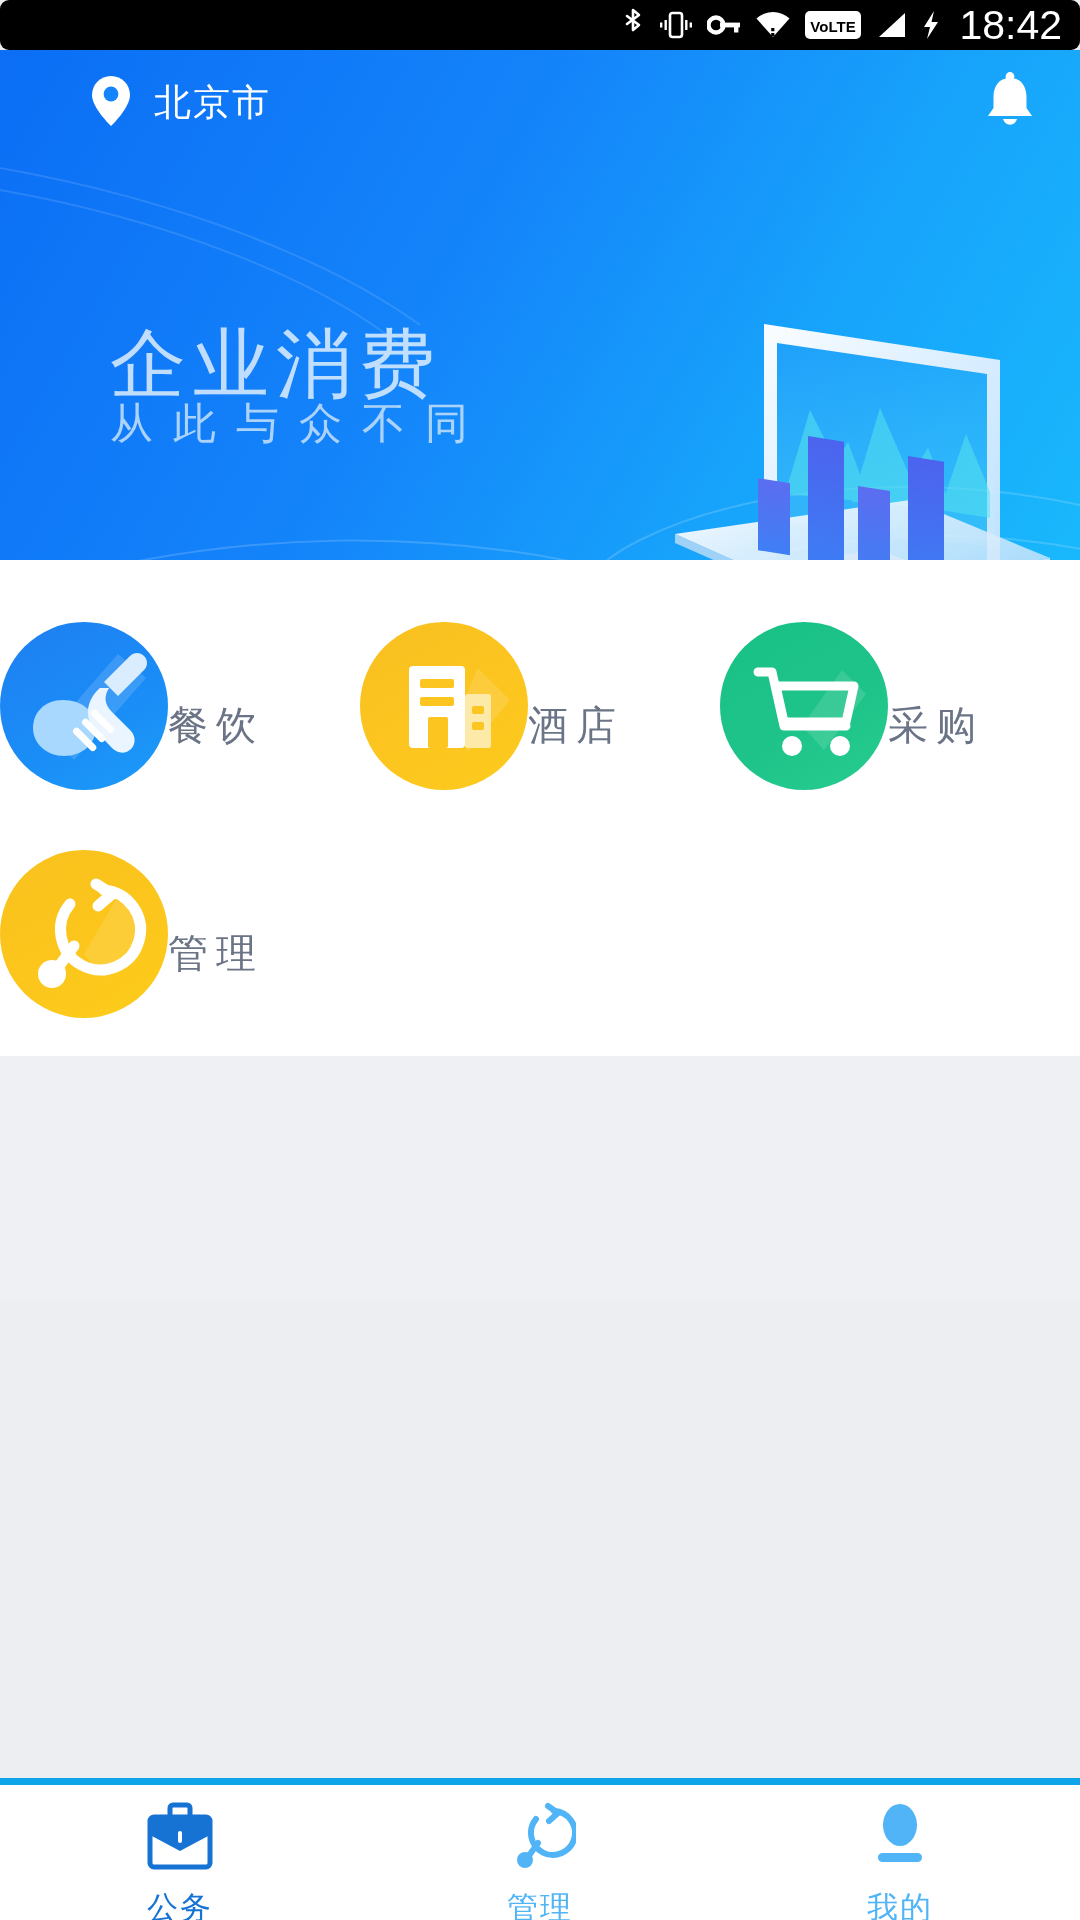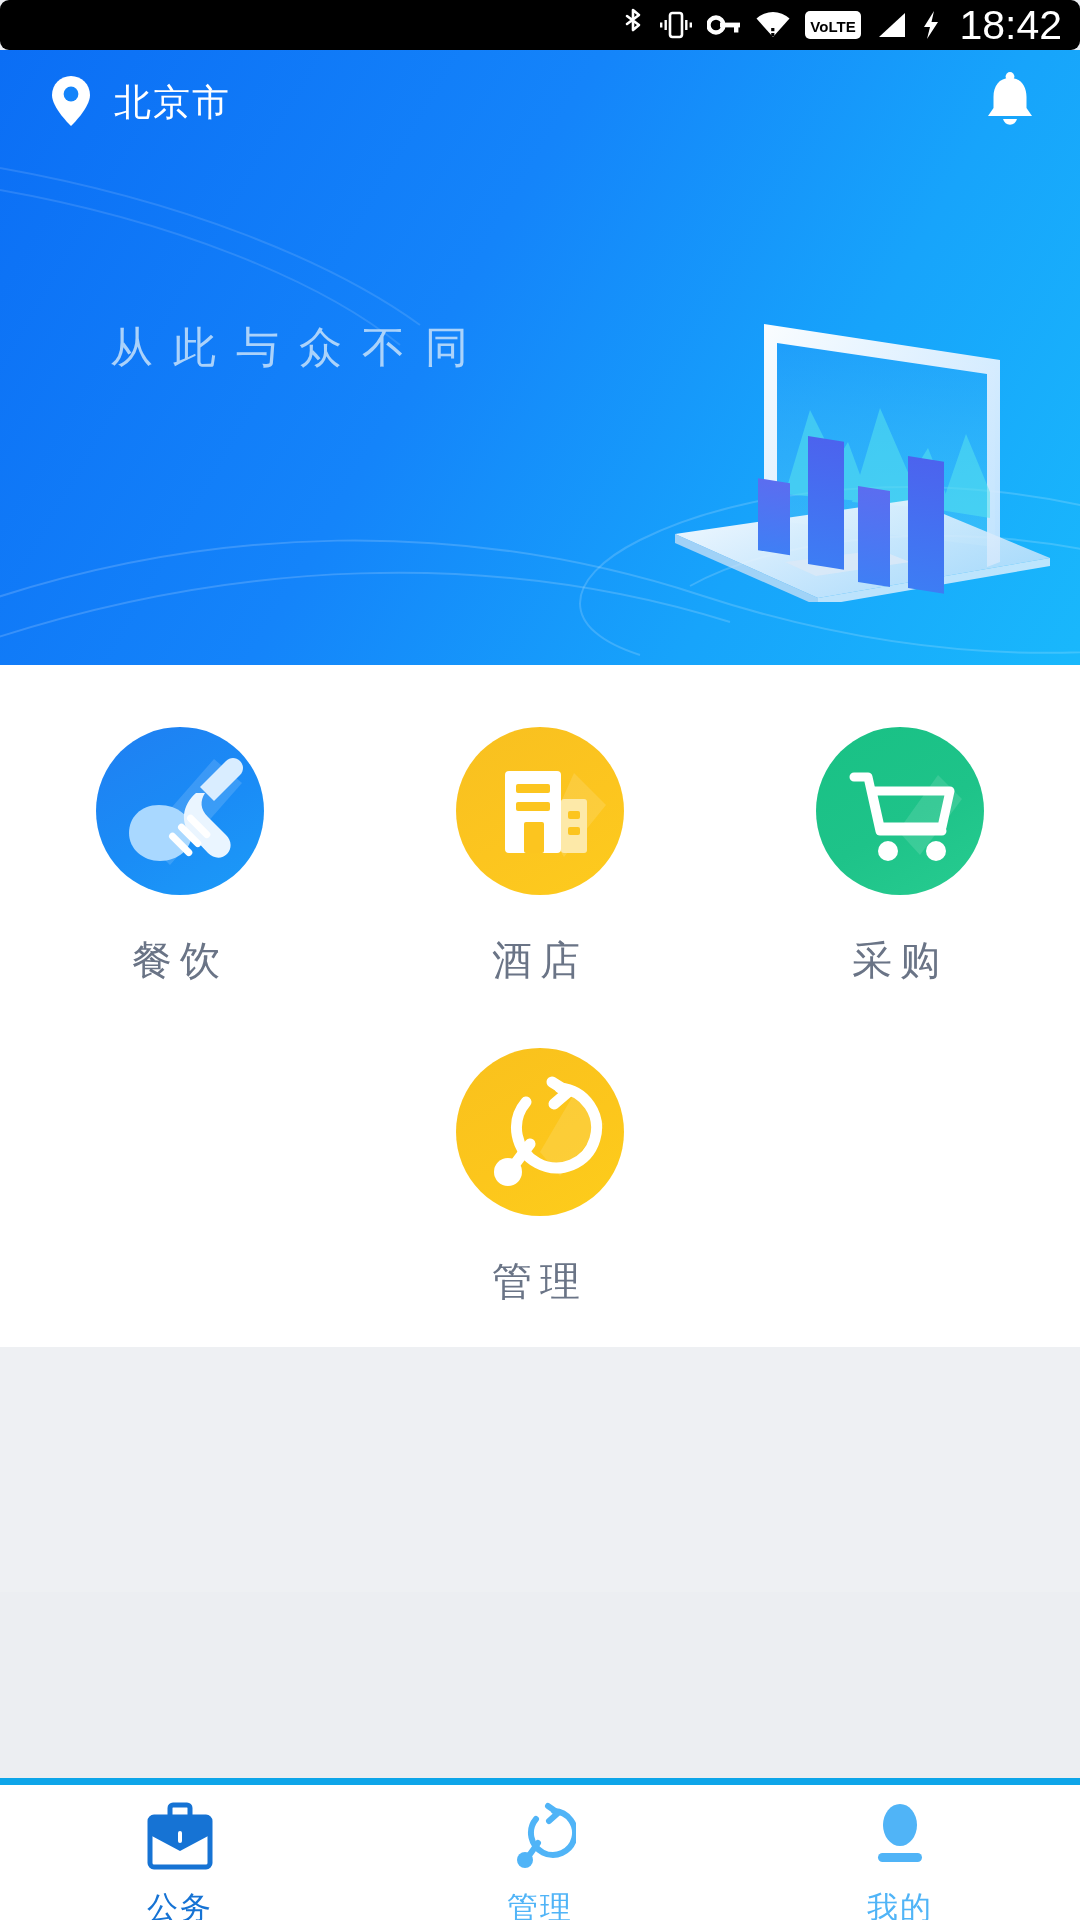--- a/index.html
+++ b/index.html
@@ -14,23 +14,24 @@
   .statusbar{
     height:50px; width:1080px; background:#000;
     display:flex; align-items:center; justify-content:flex-end;
     padding-right:18px; gap:14px;border-radius:9px;
   }
   .sb-ico{ display:flex; align-items:center; justify-content:center; }
   .sb-time{ color:#fff; font-size:41px; letter-spacing:0px; font-weight:400; margin-left:4px;}
 
   
   .banner{
-    position:relative; width:1080px; height:615px;
+    position:relative; width:1080px; height:510px;
     background:linear-gradient(120deg,#0b6ef5 0%,#1484fa 42%,#17a4fb 72%,#19b8fc 100%);
     overflow:hidden;
+    padding-left:40px;
   }
   .banner-swoosh{ position:absolute; inset:0; pointer-events:none; }
 
   .nav-top{
     position:relative; z-index:4;
     height:105px; display:flex; align-items:center;
     padding:0 42px 0 50px; justify-content:space-between;
   }
   .loc{ display:flex; align-items:center; gap:22px; }
   .loc-text{ color:#fff; font-size:37px; font-weight:400; letter-spacing:2px;}
@@ -47,21 +48,21 @@
     font-weight:400; line-height:1; opacity:.9;
   }
   .banner-art{ position:absolute; right:30px; top:212px; z-index:2; }
 
   
   .grid-card{
     background:#fff; width:1080px; padding:62px 0 38px 0;
   }
   .grid-row{ display:flex; }
   .grid-cell{
-    flex:1; display:flex; flex-direction:column;
+    flex:1; display:flex; flex-direction:row;
     align-items:center;
   }
   .grid-circle{
     width:168px; height:168px; border-radius:50%;
     position:relative; overflow:hidden;
     display:flex; align-items:center; justify-content:center;
   }
   .g-dine   { background:linear-gradient(150deg,#1f7ff2 0%,#1a8cf6 55%,#1c9bf8 100%); }
   .g-hotel  { background:linear-gradient(150deg,#f8c020 0%,#fcc51f 55%,#fdcb1d 100%); }
   .g-buy    { background:linear-gradient(150deg,#19c185 0%,#1ec389 55%,#27cc90 100%); }
@@ -180,20 +181,21 @@
     <span>
       <svg width="56" height="62" viewBox="0 0 56 62">
         <circle cx="28" cy="6.5" r="4.4" fill="#fff"></circle>
         <path d="M28 8 C17 8 11.5 16 11.5 27 L11.5 38 L6 46 L50 46 L44.5 38 L44.5 27 C44.5 16 39 8 28 8 Z" fill="#fff"></path>
         <path d="M21 49 A7.4 8.4 0 0 0 35 49 Z" fill="#fff"></path>
       </svg>
     </span>
   </div>
 
   <div class="banner-text">
+    <div class="banner-title">企业消费</div>
     <div class="banner-sub">从此与众不同</div>
   </div>
 
   <div class="banner-art">
     <svg width="470" height="340" viewBox="0 0 470 340">
       <defs>
         <linearGradient id="lidg" x1="0" y1="0" x2="1" y2="1">
           <stop offset="0" stop-color="#ffffff" stop-opacity="0.98"></stop>
           <stop offset="1" stop-color="#d8eaff" stop-opacity="0.85"></stop>
         </linearGradient>

